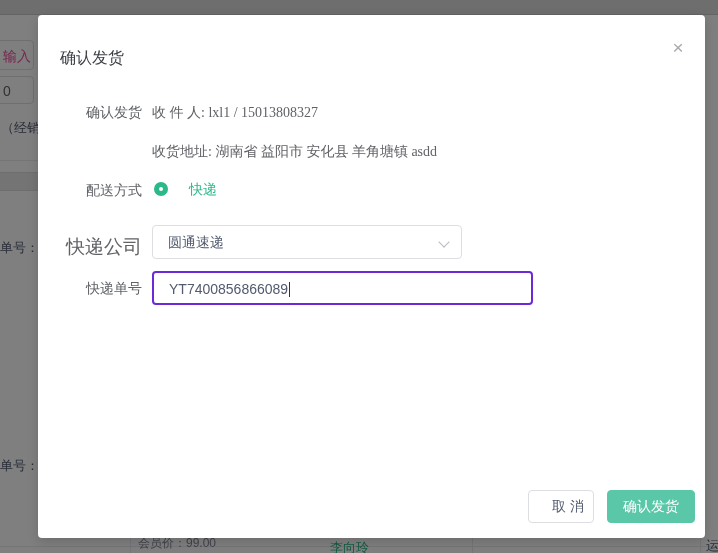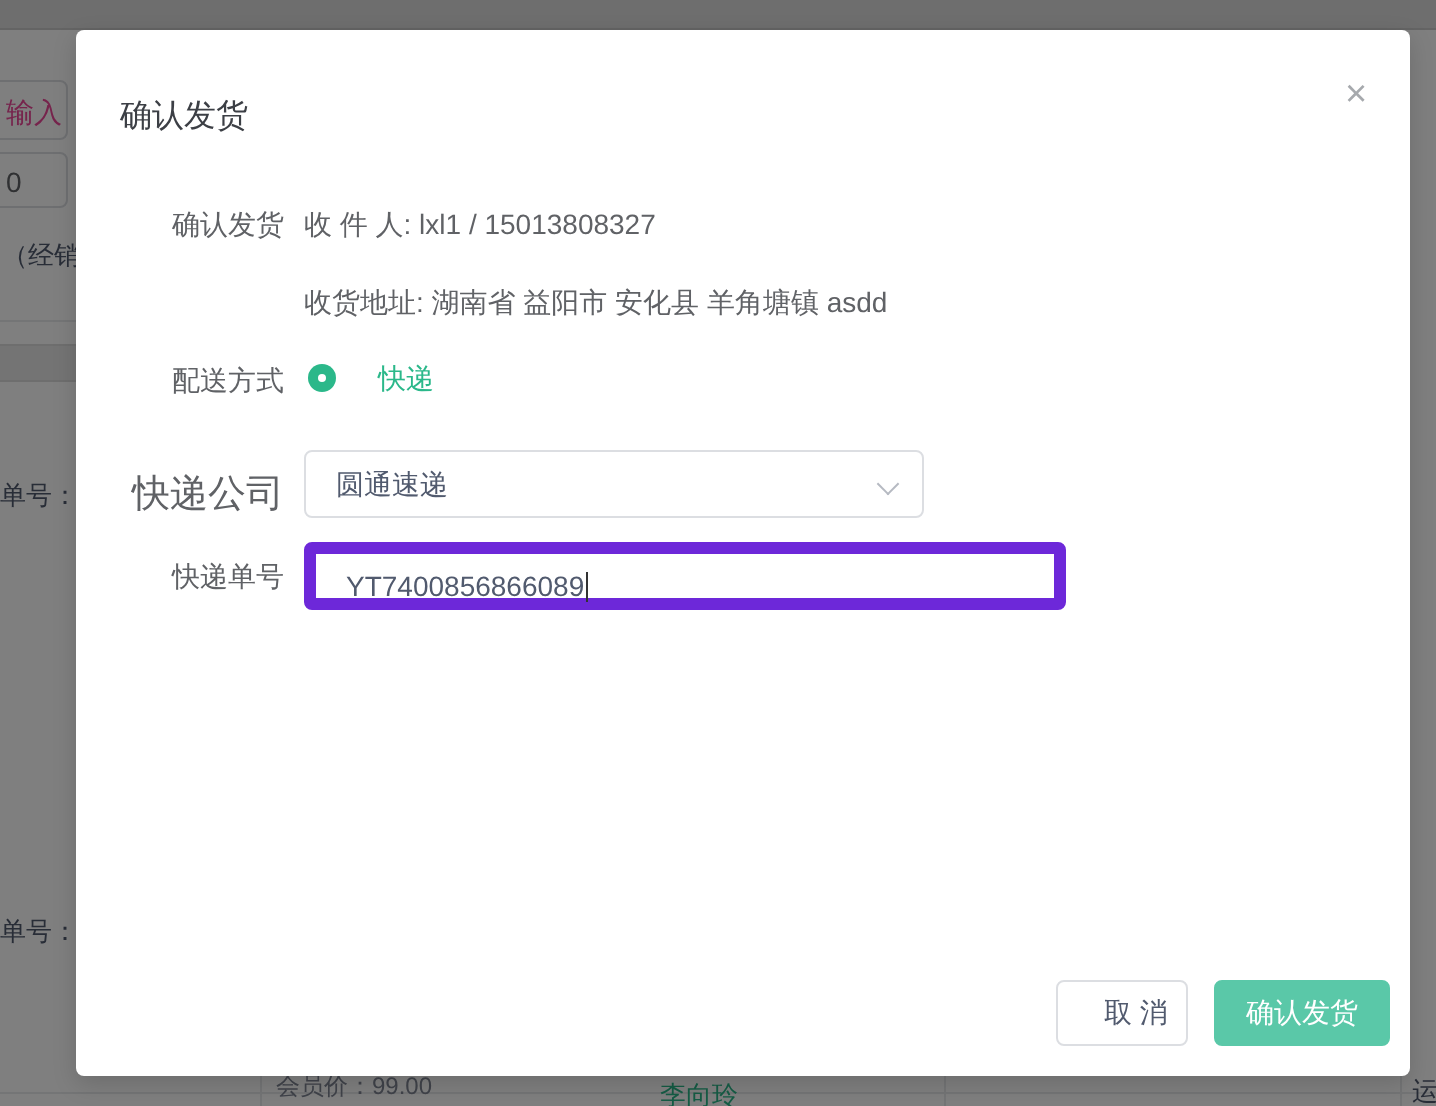--- a/index.html
+++ b/index.html
@@ -42,21 +42,21 @@
   
   .modal { position: absolute; left: 38px; top: 15px; width: 667px; height: 523px;
     background: #ffffff; border-radius: 4px; z-index: 20;
     box-shadow: 0 4px 12px rgba(0,0,0,0.15); }
   .modal-title { position: absolute; left: 22px; top: 33px; font-size: 16px; color: #3c3f45; }
   .modal-close { position: absolute; right: 16px; top: 22px; width: 22px; height: 22px;
     font-size: 19px; line-height: 22px; text-align: center; color: #a6a9ad; cursor: pointer; }
 
   .m-row { position: absolute; left: 0; width: 100%; font-size: 14px; color: #606266; }
   .m-label { position: absolute; left: 0; width: 104px; text-align: right; white-space: nowrap; }
-  .m-value { position: absolute; left: 114px; white-space: nowrap; }
+  .m-value { position: absolute; left: 114px; white-space: nowrap; font-family: Liberation Serif, serif; }
 
   .row-recipient-1 { top: 89px; }
   .row-recipient-2 { top: 128px; }
   .row-delivery    { top: 167px; }
 
   .radio-dot { position: absolute; left: 116px; top: 0px; width: 14px; height: 14px;
     border-radius: 50%; background: #2bb88a; }
   .radio-dot::after { content: ""; position: absolute; left: 5px; top: 5px; width: 4px; height: 4px;
     border-radius: 50%; background: #ffffff; }
   .radio-label { position: absolute; left: 151px; top: -1px; color: #2bb88a; }
@@ -67,21 +67,21 @@
     font-size: 14px; color: #606266; white-space: nowrap; }
 
   .courier-select { position: absolute; left: 114px; top: 210px; width: 310px; height: 34px;
     border: 1px solid #dcdee2; border-radius: 4px; background: #fff; cursor: pointer; }
   .courier-select .sel-text { position: absolute; left: 15px; top: 8px; font-size: 14px; color: #515a6e; }
   .chevron-down { position: absolute; right: 13px; top: 12px; width: 8px; height: 8px;
     border-right: 1px solid #b6bac2; border-bottom: 1px solid #b6bac2;
     transform: rotate(45deg); }
 
   .tracking-input { position: absolute; left: 114px; top: 256px; width: 381px; height: 34px;
-    border: 6px solid #6d28d9; border-radius: 4px; background: #fff; }
+    border: 2px solid #6d28d9; border-radius: 4px; background: #fff; }
   .tracking-input .inp-text { position: absolute; left: 15px; top: 8px; font-size: 14px; color: #515a6e; white-space: nowrap; }
   .caret { display: inline-block; width: 1px; height: 15px; background: #333;
     vertical-align: text-bottom; margin-left: 1px; }
 
   .btn-cancel { position: absolute; left: 490px; top: 475px; width: 66px; height: 33px;
     background: #fff; border: 1px solid #dcdee2; border-radius: 4px;
     font-size: 14px; color: #515a6e; text-align: center; line-height: 31px; cursor: pointer; padding-left: 14px; }
   .btn-confirm { position: absolute; left: 569px; top: 475px; width: 88px; height: 33px;
     background: #5ac8a8; border: 1px solid #5ac8a8; border-radius: 4px;
     font-size: 14px; color: #ffffff; text-align: center; line-height: 31px; cursor: pointer; }

